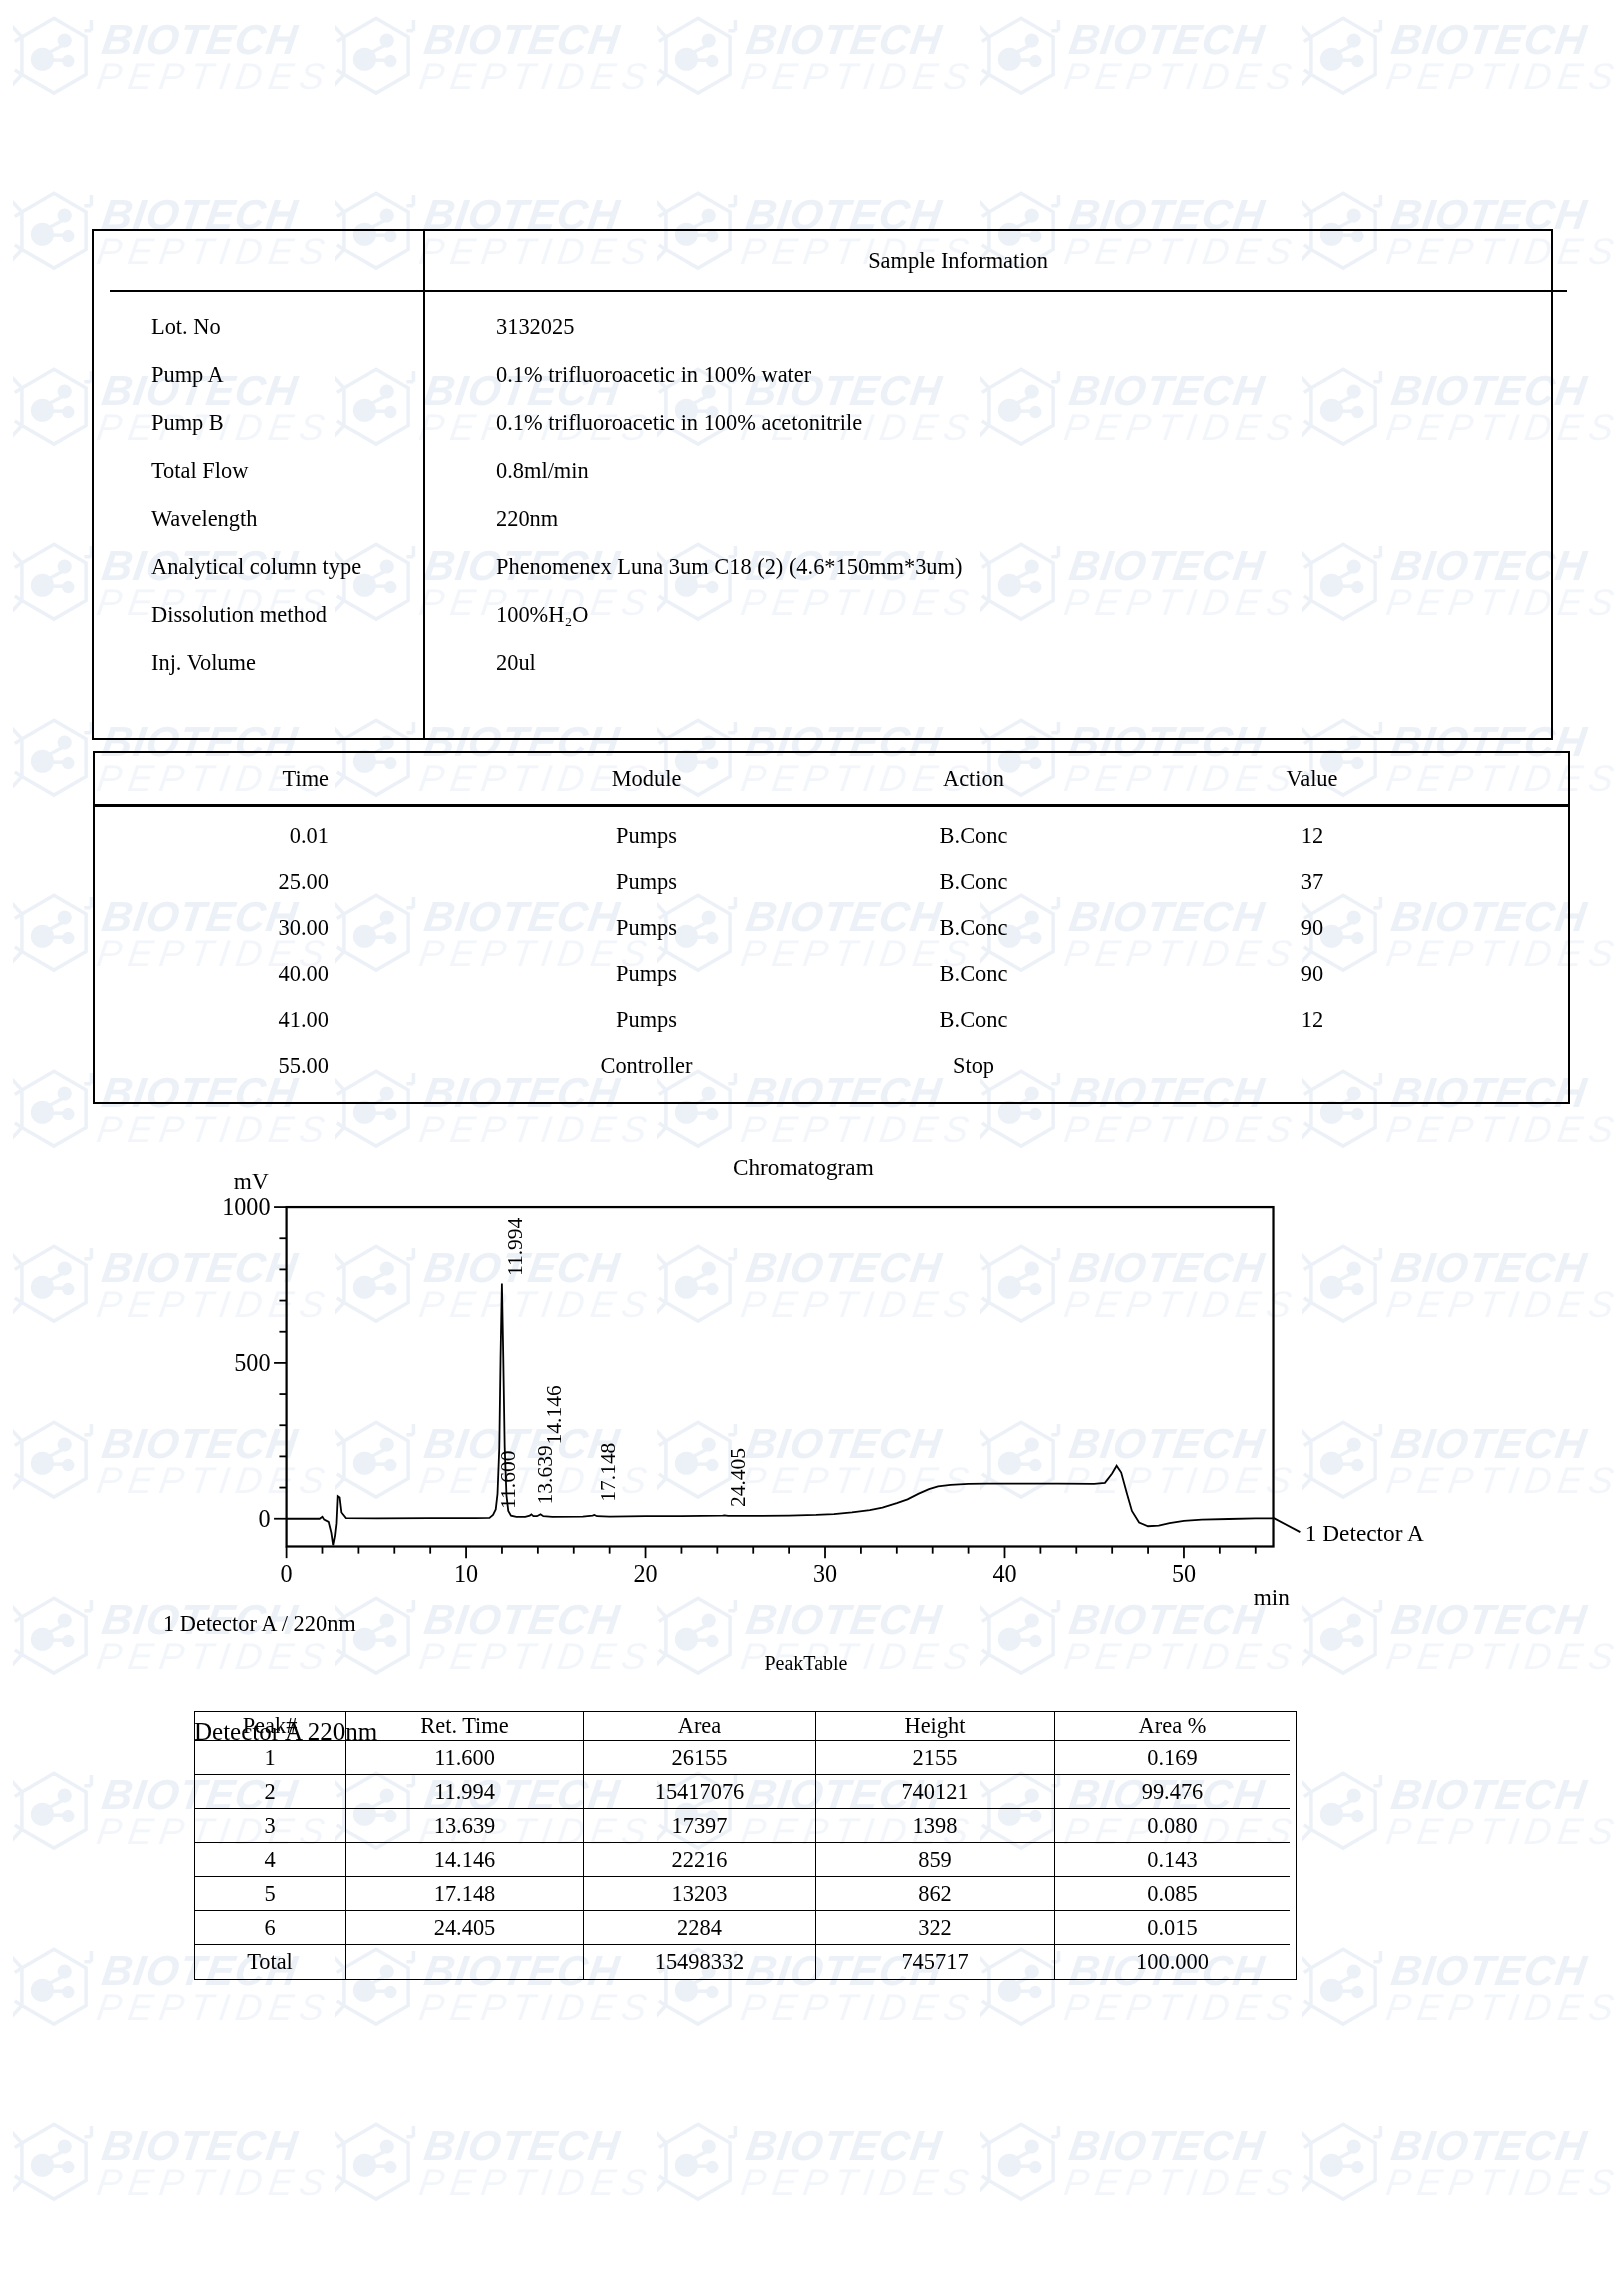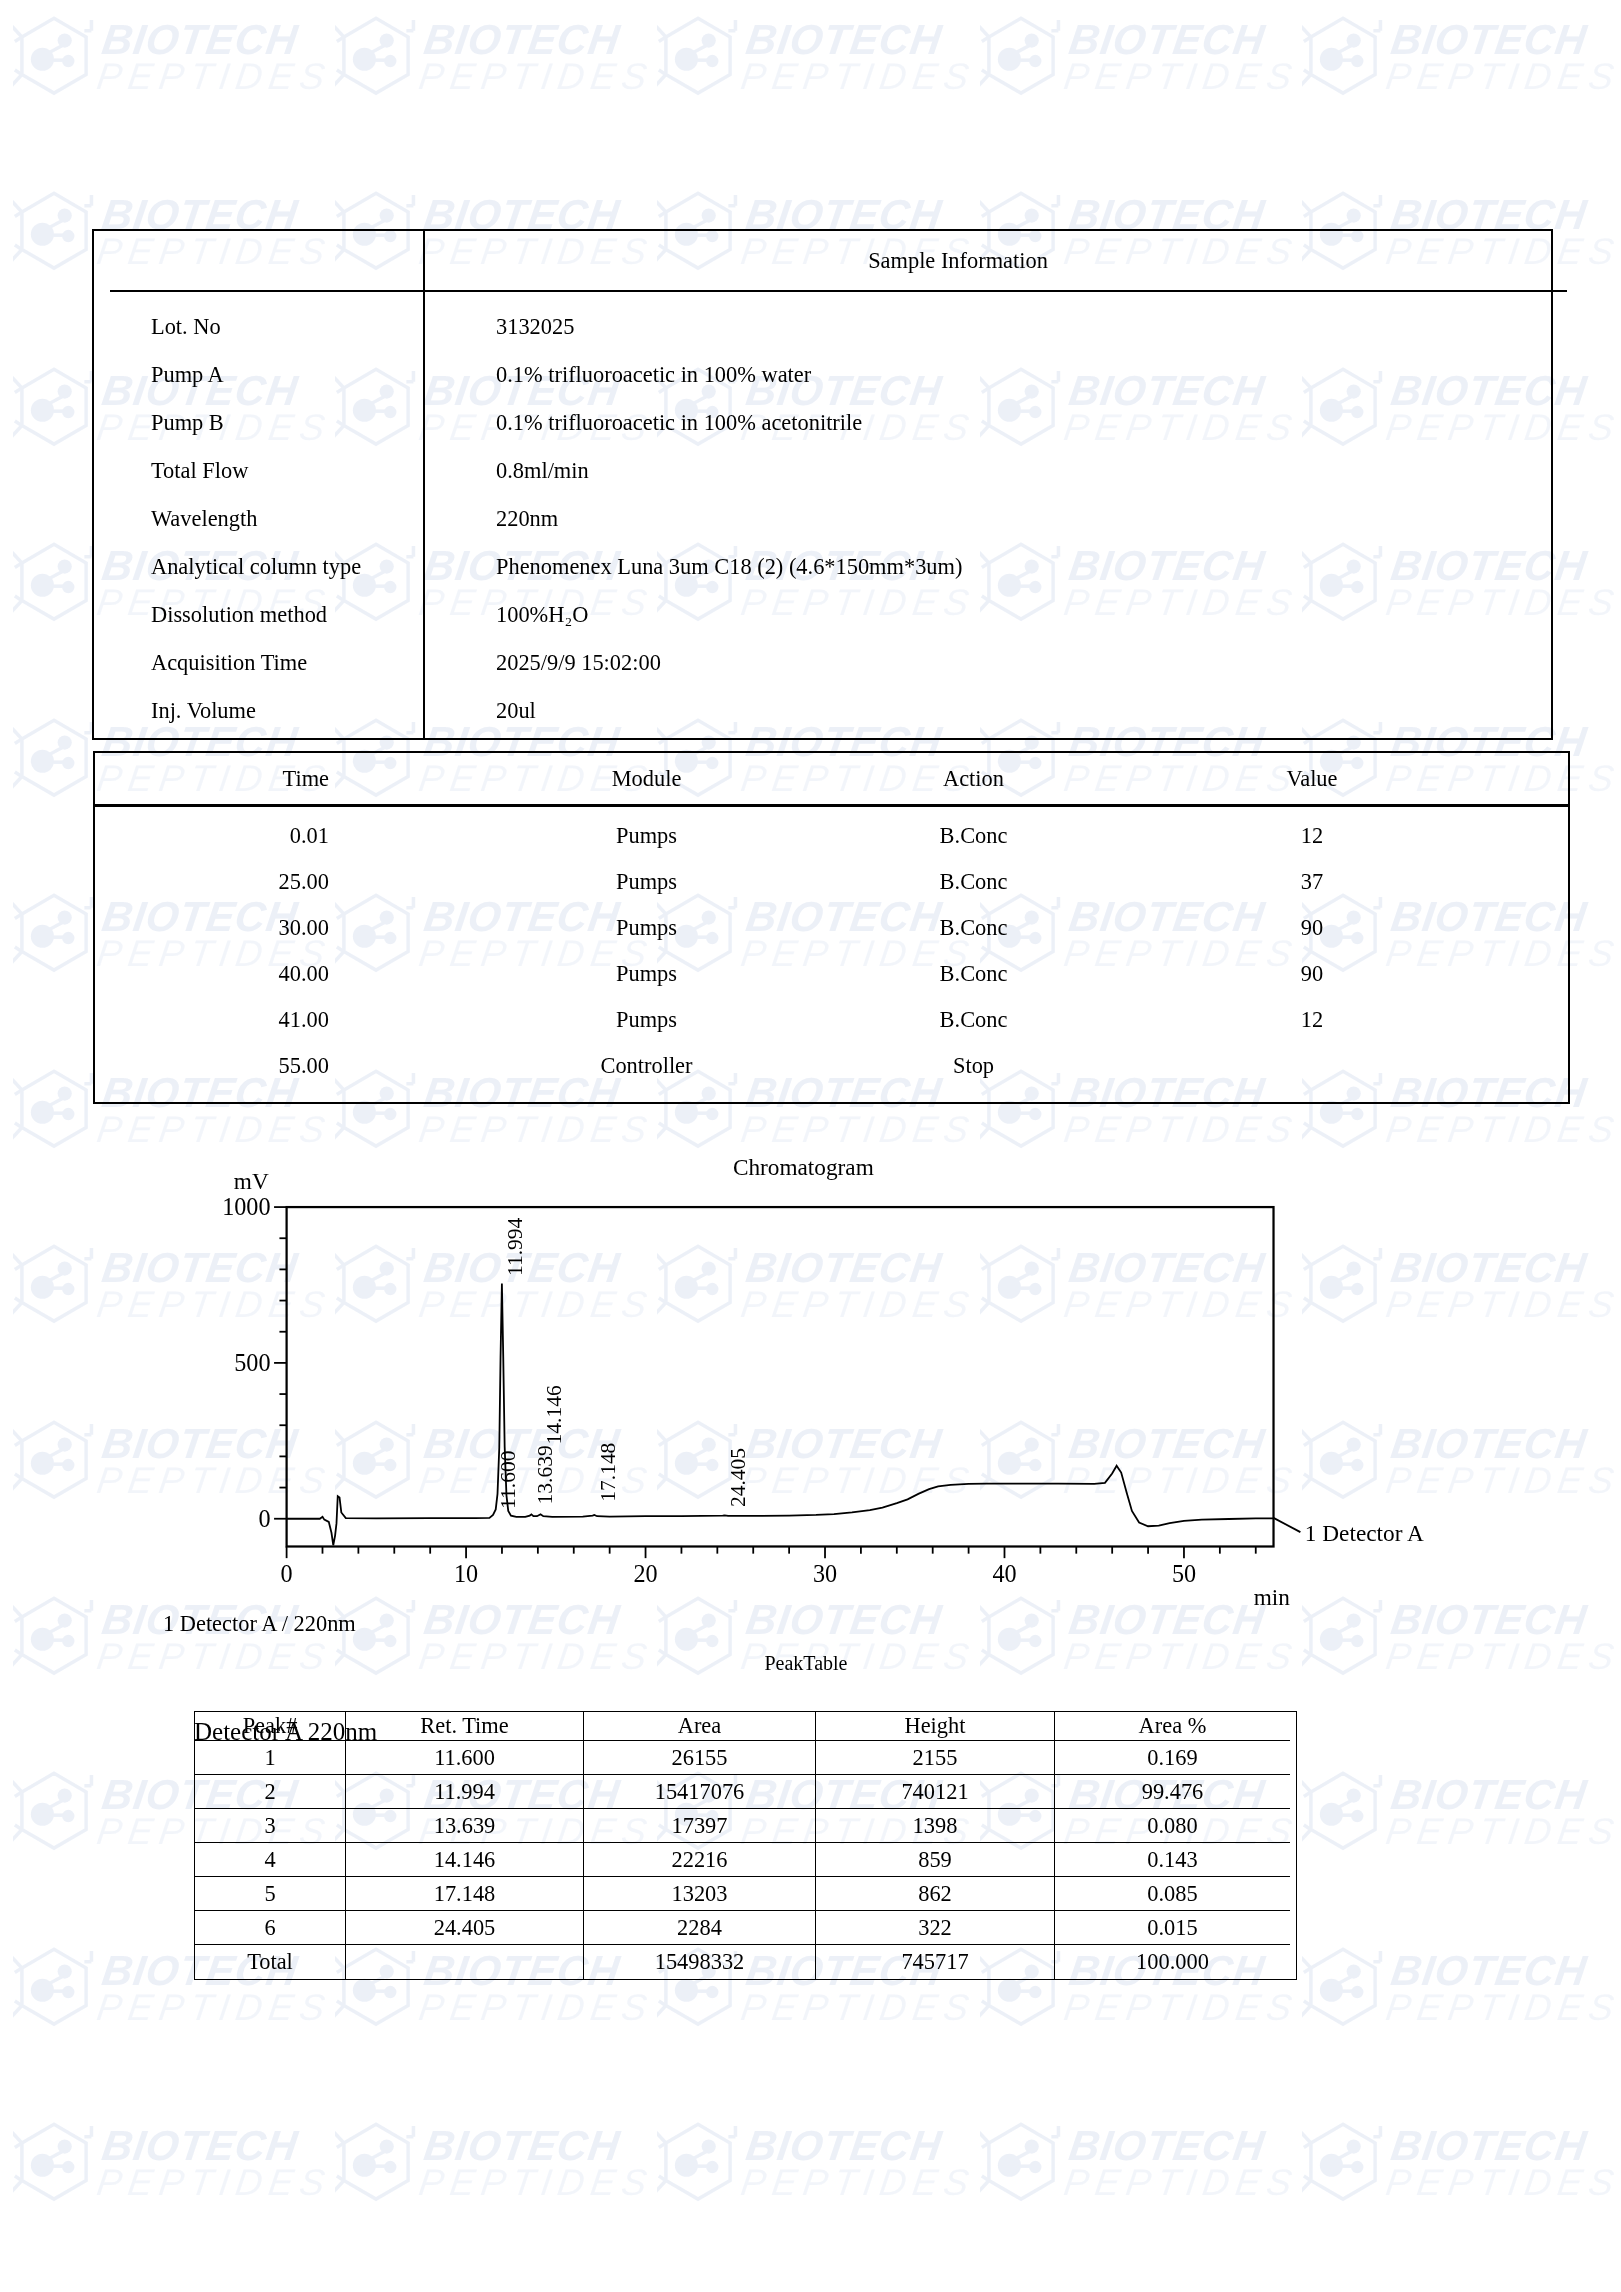--- a/index.html
+++ b/index.html
@@ -1446,24 +1446,20 @@
         <span class="lbl">Wavelength</span>
         <span class="val">220nm</span>
       </div>
       <div class="t1row">
         <span class="lbl">Analytical column type</span>
         <span class="val">Phenomenex Luna 3um C18 (2) (4.6*150mm*3um)</span>
       </div>
       <div class="t1row">
         <span class="lbl">Dissolution method</span>
         <span class="val">100%H₂O</span>
-      </div>
-      <div class="t1row">
-        <span class="lbl">Acquisition Time</span>
-        <span class="val">2025/9/9  15:02:00</span>
       </div>
       <div class="t1row">
         <span class="lbl">Inj. Volume</span>
         <span class="val">20ul</span>
       </div>
     </div>
 </div>
 
 <div id="t2" class="doc-table">
   <div class="hdr">

